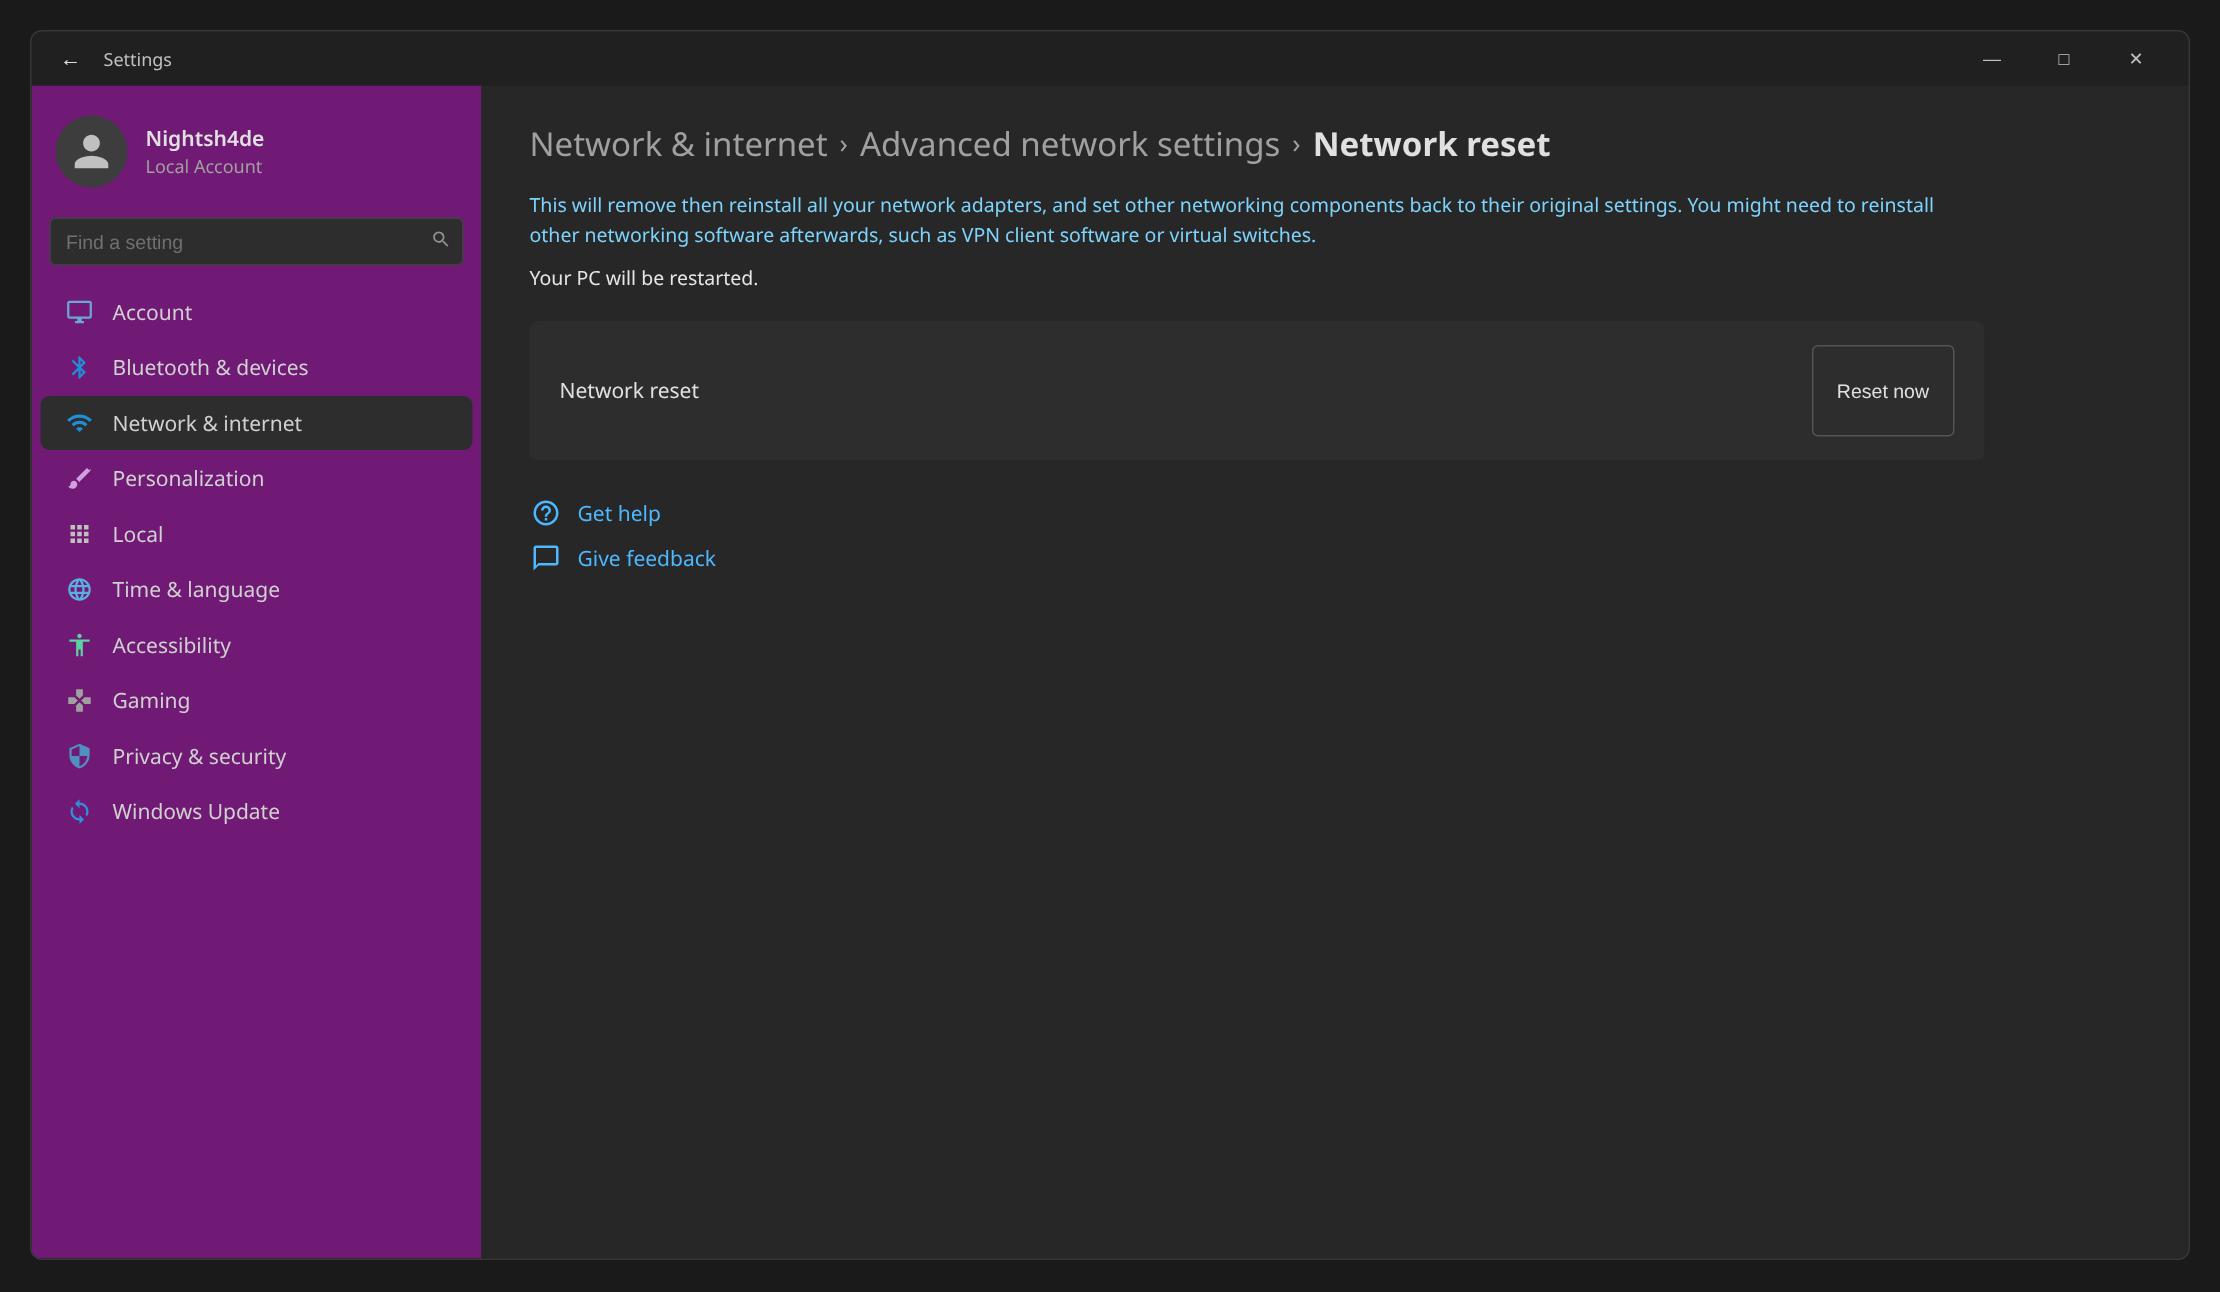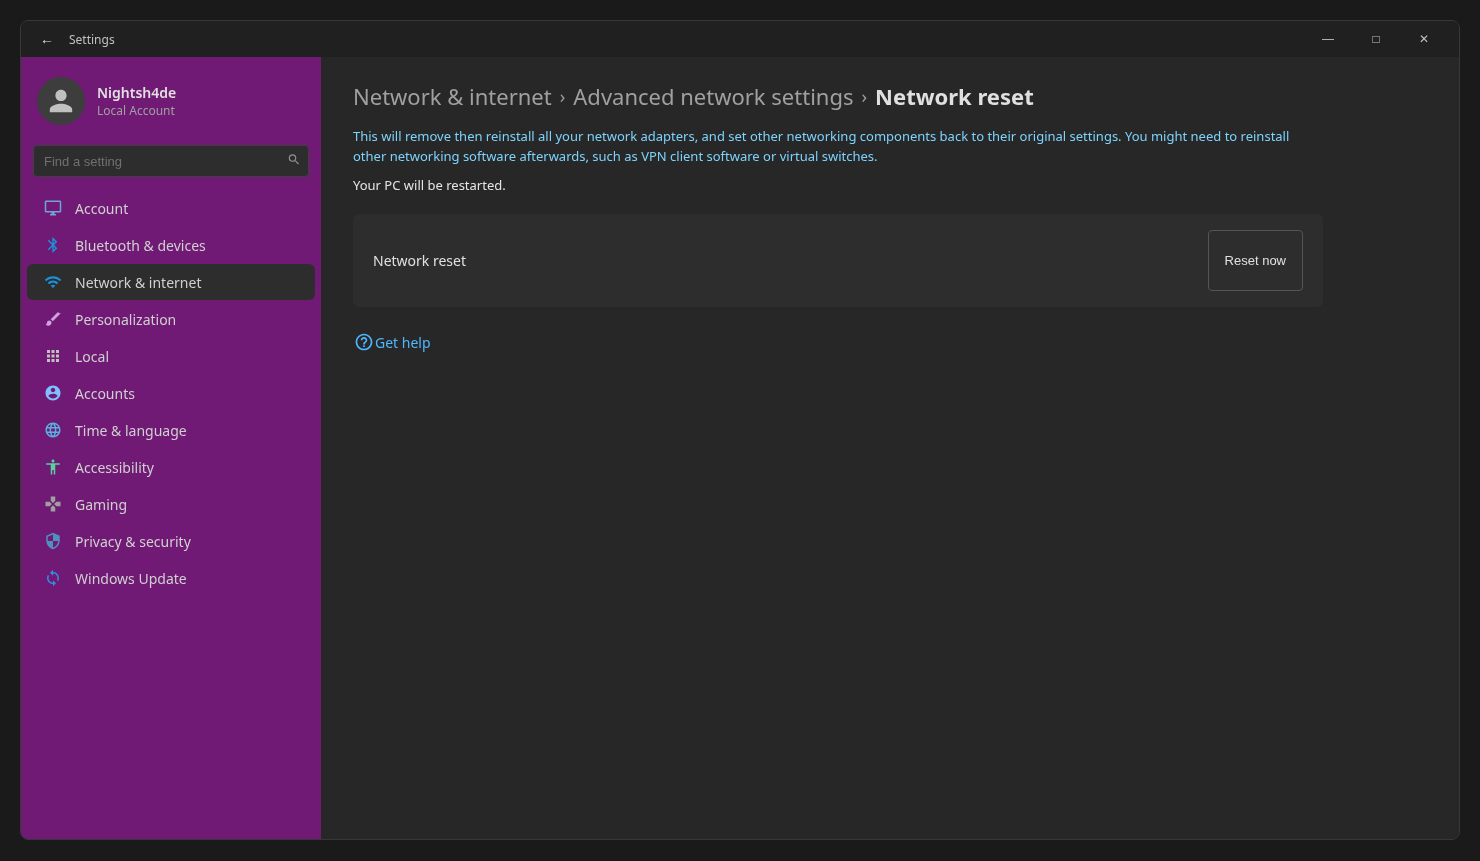--- a/index.html
+++ b/index.html
@@ -263,20 +263,21 @@
 
     .help-links {
       display: flex;
       flex-direction: column;
       gap: 8px;
     }
 
     .help-link {
       display: flex;
       align-items: center;
+      gap: 10px;
       color: #4db8ff;
       font-size: 14px;
       cursor: pointer;
       text-decoration: none;
     }
 
     .help-link-icon {
       width: 22px;
       height: 22px;
       display: flex;
@@ -366,28 +367,20 @@
 
         <div class="nav-item">
           <span class="nav-icon">
             <svg width="18" height="18" viewBox="0 0 24 24" fill="#c0c0c0">
               <path d="M4 8h4V4H4v4zm6 12h4v-4h-4v4zm-6 0h4v-4H4v4zm0-6h4v-4H4v4zm6 0h4v-4h-4v4zm6-10v4h4V4h-4zm-6 4h4V4h-4v4zm6 6h4v-4h-4v4zm0 6h4v-4h-4v4z"></path>
             </svg>
           </span>
           <span>Local</span>
         </div>
 
-        <div class="nav-item">
-          <span class="nav-icon">
-            <svg width="18" height="18" viewBox="0 0 24 24" fill="#80c0ff">
-              <path d="M12 2C6.48 2 2 6.48 2 12s4.48 10 10 10 10-4.48 10-10S17.52 2 12 2zm0 3c1.66 0 3 1.34 3 3s-1.34 3-3 3-3-1.34-3-3 1.34-3 3-3zm0 14.2c-2.5 0-4.71-1.28-6-3.22.03-1.99 4-3.08 6-3.08 1.99 0 5.97 1.09 6 3.08-1.29 1.94-3.5 3.22-6 3.22z"></path>
-            </svg>
-          </span>
-          <span>Accounts</span>
-        </div>
 
         <div class="nav-item">
           <span class="nav-icon">
             <svg width="18" height="18" viewBox="0 0 24 24" fill="#5ab0e0">
               <path d="M11.99 2C6.47 2 2 6.48 2 12s4.47 10 9.99 10C17.52 22 22 17.52 22 12S17.52 2 11.99 2zm6.93 6h-2.95c-.32-1.25-.78-2.45-1.38-3.56 1.84.63 3.37 1.9 4.33 3.56zM12 4.04c.83 1.2 1.48 2.53 1.91 3.96h-3.82c.43-1.43 1.08-2.76 1.91-3.96zM4.26 14C4.1 13.36 4 12.69 4 12s.1-1.36.26-2h3.38c-.08.66-.14 1.32-.14 2s.06 1.34.14 2H4.26zm.82 2h2.95c.32 1.25.78 2.45 1.38 3.56-1.84-.63-3.37-1.9-4.33-3.56zm2.95-8H5.08c.96-1.66 2.49-2.93 4.33-3.56C8.81 5.55 8.35 6.75 8.03 8zM12 19.96c-.83-1.2-1.48-2.53-1.91-3.96h3.82c-.43 1.43-1.08 2.76-1.91 3.96zM14.34 14H9.66c-.09-.66-.16-1.32-.16-2s.07-1.35.16-2h4.68c.09.65.16 1.32.16 2s-.07 1.34-.16 2zm.25 5.56c.6-1.11 1.06-2.31 1.38-3.56h2.95c-.96 1.66-2.49 2.93-4.33 3.56zM16.36 14c.08-.66.14-1.32.14-2s-.06-1.34-.14-2h3.38c.16.64.26 1.31.26 2s-.1 1.36-.26 2h-3.38z"></path>
             </svg>
           </span>
           <span>Time &amp; language</span>
         </div>
 
@@ -450,16 +443,24 @@
 
       <div class="help-links">
         <a class="help-link">
           <span class="help-link-icon">
             <svg width="20" height="20" viewBox="0 0 24 24" fill="#4db8ff">
               <path d="M11 18h2v-2h-2v2zm1-16C6.48 2 2 6.48 2 12s4.48 10 10 10 10-4.48 10-10S17.52 2 12 2zm0 18c-4.41 0-8-3.59-8-8s3.59-8 8-8 8 3.59 8 8-3.59 8-8 8zm0-14c-2.21 0-4 1.79-4 4h2c0-1.1.9-2 2-2s2 .9 2 2c0 2-3 1.75-3 5h2c0-2.25 3-2.5 3-5 0-2.21-1.79-4-4-4z"></path>
             </svg>
           </span>
           <span>Get help</span>
         </a>
+        <a class="help-link">
+          <span class="help-link-icon">
+            <svg width="20" height="20" viewBox="0 0 24 24" fill="#4db8ff">
+              <path d="M20 2H4c-1.1 0-2 .9-2 2v18l4-4h14c1.1 0 2-.9 2-2V4c0-1.1-.9-2-2-2zm0 14H6l-2 2V4h16v12z"></path>
+            </svg>
+          </span>
+          <span>Give feedback</span>
+        </a>
       </div>
     </div>
   </div>
 </div>
 
 </body></html>

